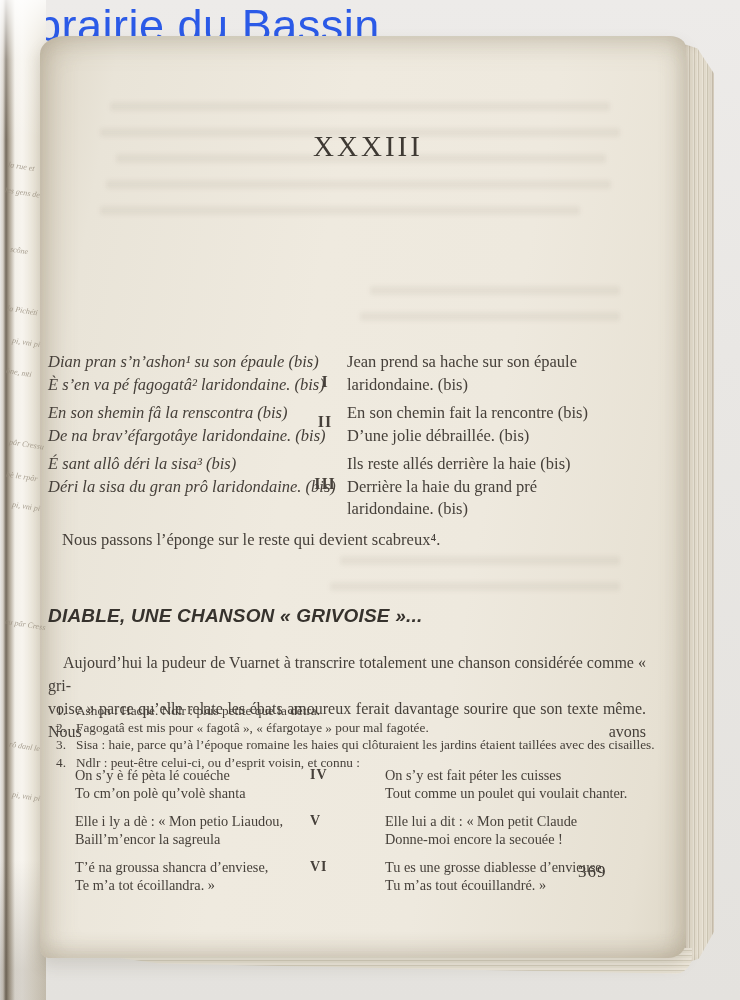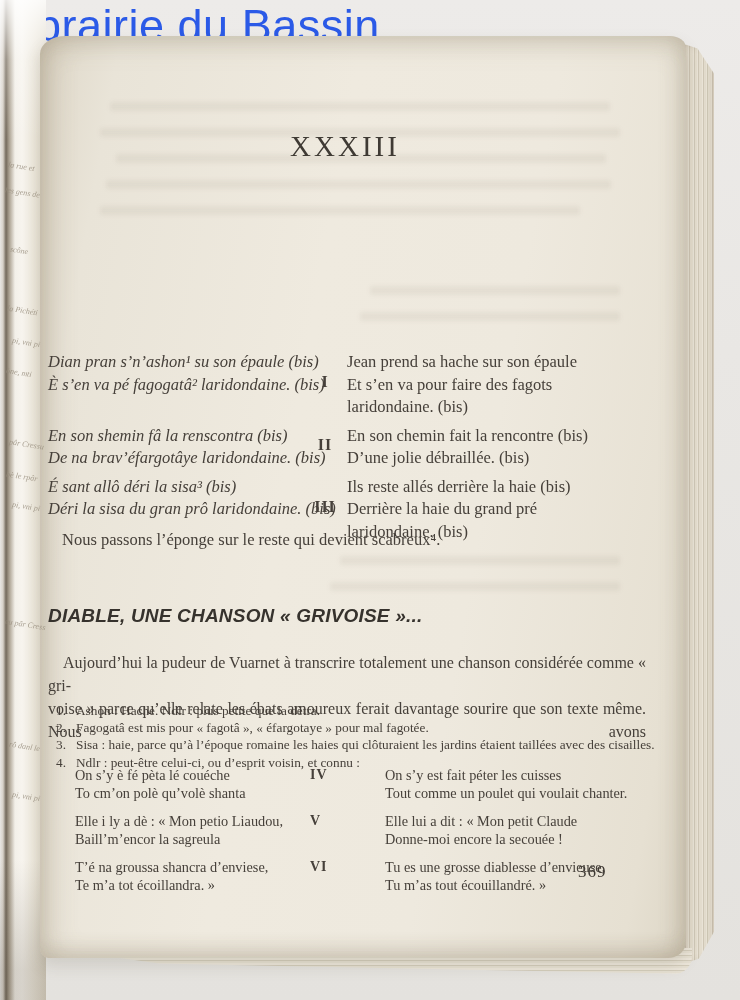--- a/index.html
+++ b/index.html
@@ -76,21 +76,21 @@
   .g3{left:76px;top:118px;width:490px;height:9px;}
   .g4{left:66px;top:144px;width:505px;height:9px;}
   .g5{left:330px;top:250px;width:250px;height:9px;}
   .g6{left:320px;top:276px;width:260px;height:9px;}
   .g7{left:300px;top:520px;width:280px;height:9px;}
   .g8{left:290px;top:546px;width:290px;height:9px;}
   .g9{left:60px;top:170px;width:480px;height:9px;}
 
   .page * { position:absolute; color:#46403a; }
 
-  .center-col { left:17px; width:576px; text-align:center; }
+  .center-col { left:40px; width:576px; text-align:center; }
   .chapter-number { top:94px; font-size:29px; letter-spacing:3px; color:#3f3a34; }
   .page-title { top:154px; font-size:47px; font-weight:700; color:#3b362f; letter-spacing:.5px; }
   .page-subtitle { top:215px; font-size:22px; font-style:italic; color:#4a443c; }
 
   
   .verses { left:8px; top:315px; width:606px; position:absolute; }
   .stanza { position:relative; display:grid; grid-template-columns:255px 44px 1fr; margin-bottom:6px; }
   .stanza > div { position:relative; }
   .patois-line, .french-line { position:relative; display:block;
     font-size:16.5px; line-height:22.5px; white-space:nowrap; }
@@ -171,21 +171,20 @@
 
     <div class="verses">
       <div class="stanza">
         <div>
           <span class="patois-line">Dian pran s’n’ashon¹ su son épaule (bis)</span>
           <span class="patois-line">È s’en va pé fagogatâ² laridondaine. (bis)</span>
         </div>
         <div class="numeral n1">I</div>
         <div>
           <span class="french-line">Jean prend sa hache sur son épaule</span>
-          <span class="french-line">Et s’en va pour faire des fagots</span>
           <span class="french-line">laridondaine. (bis)</span>
         </div>
       </div>
       <div class="stanza">
         <div>
           <span class="patois-line">En son shemin fâ la renscontra (bis)</span>
           <span class="patois-line">De na brav’éfargotâye laridondaine. (bis)</span>
         </div>
         <div class="numeral n2">II</div>
         <div>

